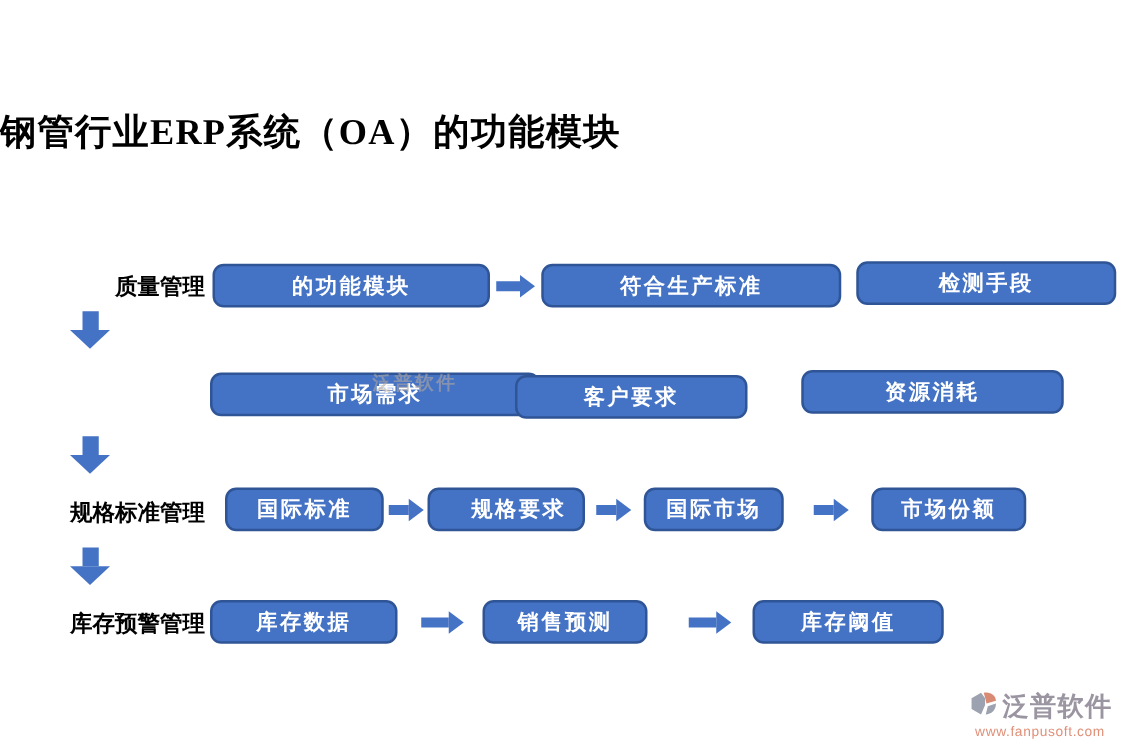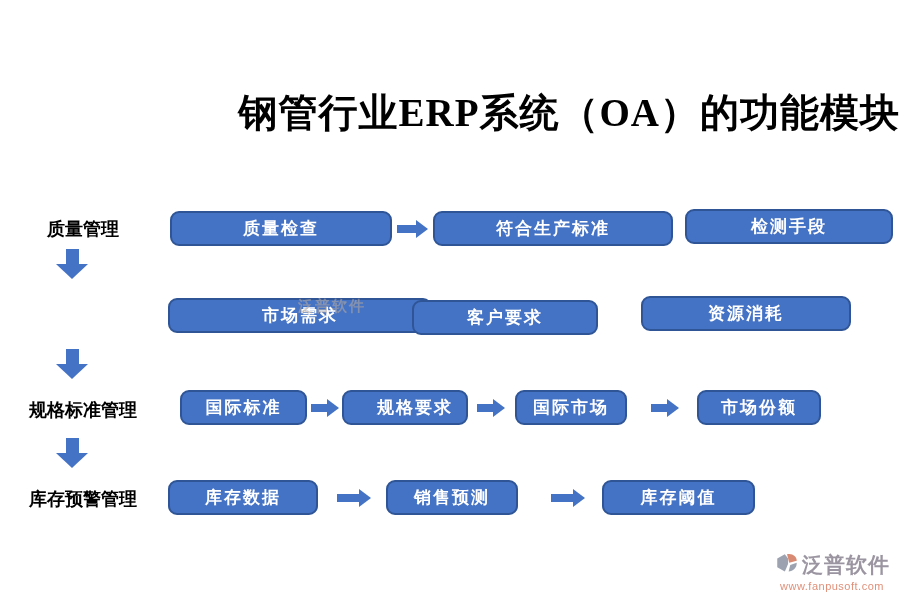--- a/index.html
+++ b/index.html
@@ -7,31 +7,31 @@
     position:relative;
     width:900px;height:600px;
     background:#ffffff;
     overflow:hidden;
     font-family:"Liberation Sans","DejaVu Sans",sans-serif;
   }
   .title{
     position:absolute;
     left:0;right:0;top:86px;
     margin:0;
-    text-align:right;
+    text-align:left;
     font-family:"Liberation Serif","DejaVu Serif",serif;
-    font-size:39px;
+    font-size:29px;
     font-weight:bold;
     color:#000000;
     letter-spacing:1px;
   }
   .row-label{
     position:absolute;
     left:2px;width:162px;
-    text-align:center;
+    text-align:right;
     font-family:"Liberation Serif","DejaVu Serif",serif;
     font-size:18px;
     font-weight:bold;
     color:#000000;
     white-space:nowrap;
   }
   .box{
     position:absolute;
     height:35px;
     box-sizing:border-box;
@@ -105,21 +105,21 @@
   }
 </style>
 </head>
 <body>
 
 <div class="canvas">
 
   <h1 class="title">钢管行业ERP系统（OA）的功能模块</h1>
 
   <div class="row-label" style="top:217px;">质量管理</div>
-  <div class="box" style="left:170px;top:211px;width:222px;">质量检查</div>
+  <div class="box" style="left:170px;top:211px;width:222px;">的功能模块</div>
   <div class="h-arrow" style="left:397px;top:220px;">
       <div class="stem" style="width:19px;"></div>
       <div class="head"></div>
     </div>
   <div class="box" style="left:433px;top:211px;width:240px;">符合生产标准</div>
   <div class="box" style="left:685px;top:209px;width:208px;">检测手段</div>
 
   <div class="v-arrow" style="left:56px;top:249px;">
       <div class="stem"></div>
       <div class="head"></div>

